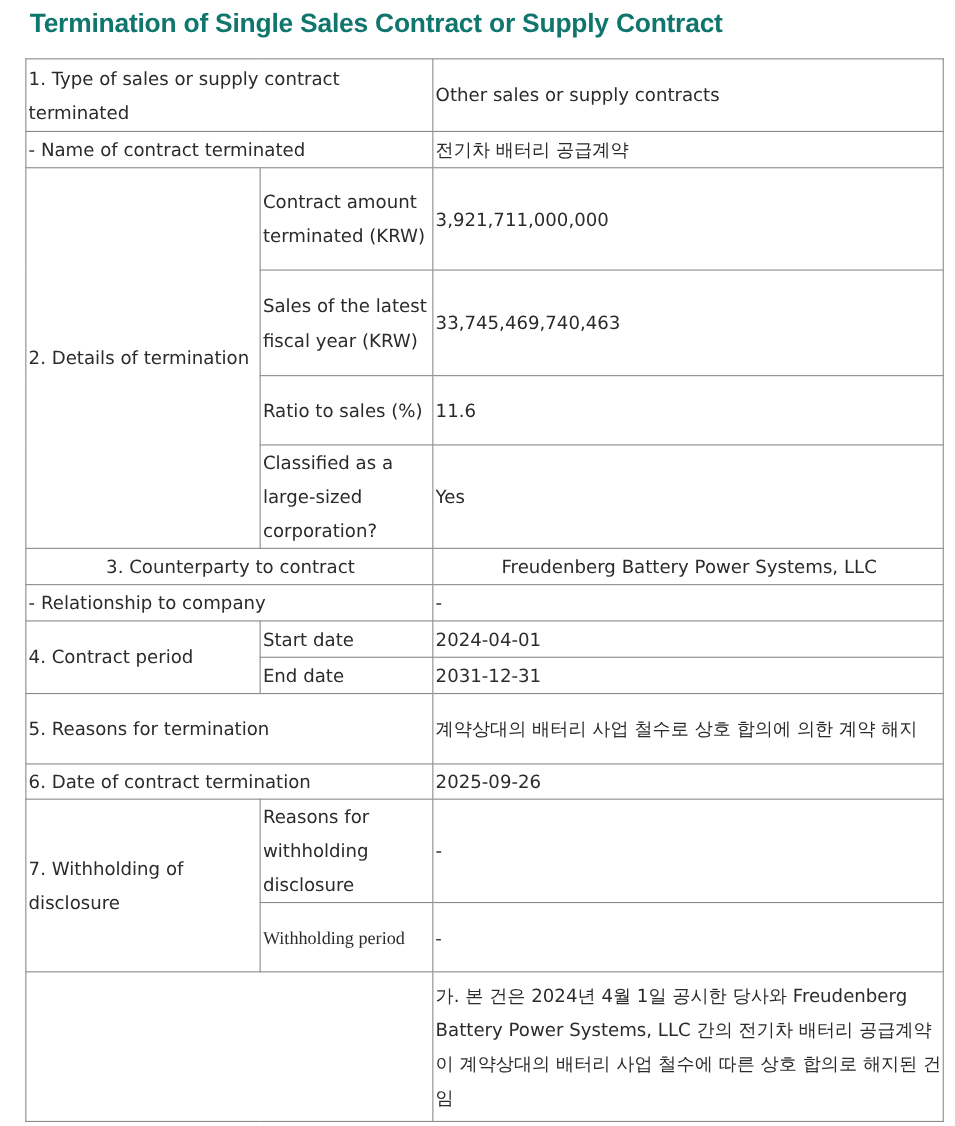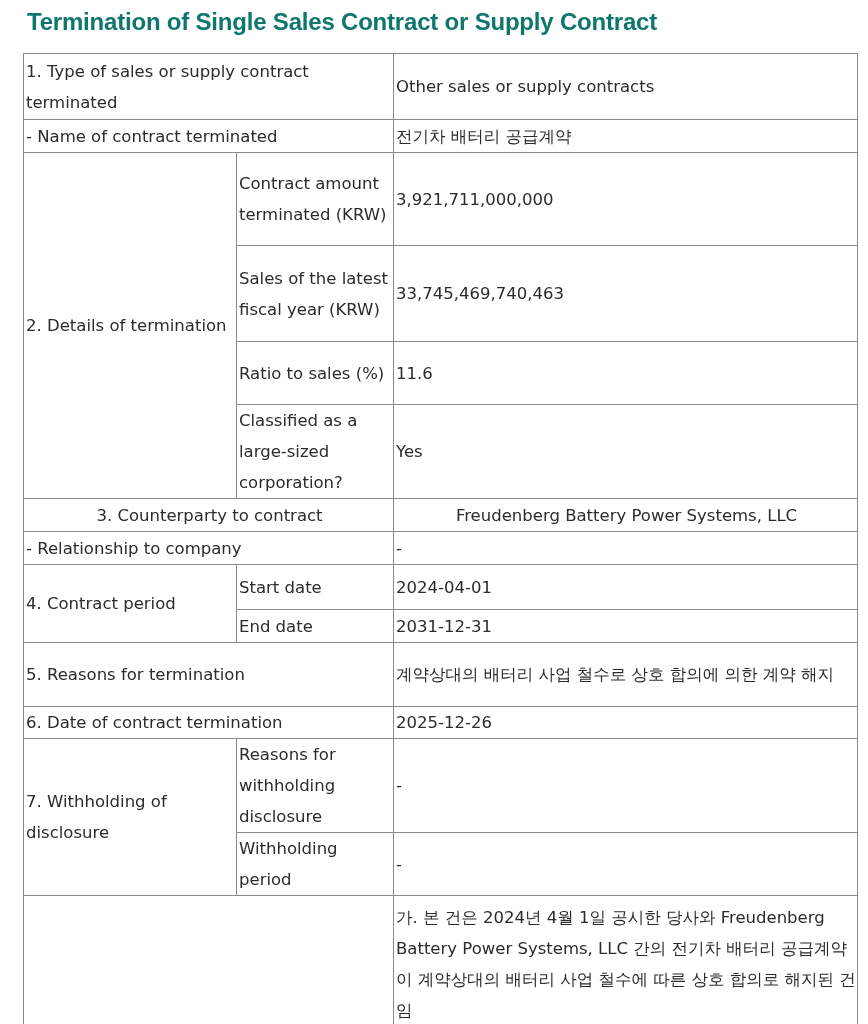--- a/index.html
+++ b/index.html
@@ -78,45 +78,45 @@
 
     <tr style="height:33px;text-align:center;">
       <td colspan="2">3. Counterparty to contract</td>
       <td class="val">Freudenberg Battery Power Systems, LLC</td>
     </tr>
     <tr style="height:33px;">
       <td colspan="2">- Relationship to company</td>
       <td class="val">-</td>
     </tr>
 
-    <tr style="height:45px;">
+    <tr style="height:33px;">
       <td rowspan="2">4. Contract period</td>
       <td class="sub">Start date</td>
       <td class="val">2024-04-01</td>
     </tr>
     <tr style="height:33px;">
       <td class="sub">End date</td>
       <td class="val">2031-12-31</td>
     </tr>
 
     <tr style="height:64px;">
       <td colspan="2">5. Reasons for termination</td>
       <td>계약상대의 배터리 사업 철수로 상호 합의에 의한 계약 해지</td>
     </tr>
     <tr style="height:29px;">
       <td colspan="2">6. Date of contract termination</td>
-      <td class="val">2025-12-26</td>
+      <td class="val">2025-09-26</td>
     </tr>
 
     <tr style="height:94px;">
       <td rowspan="2">7. Withholding of disclosure</td>
       <td class="sub">Reasons for withholding disclosure</td>
       <td class="val">-</td>
     </tr>
-    <tr style="height:63px;">
+    <tr style="height:63px;font-family:Liberation Serif, serif;">
       <td class="sub">Withholding period</td>
       <td class="val">-</td>
     </tr>
 
     <tr class="last-row">
       <td colspan="2"></td>
       <td>가. 본 건은 2024년 4월 1일 공시한 당사와 Freudenberg Battery Power Systems, LLC 간의 전기차 배터리 공급계약이 계약상대의 배터리 사업 철수에 따른 상호 합의로 해지된 건임</td>
     </tr>
   </tbody>
 </table>

